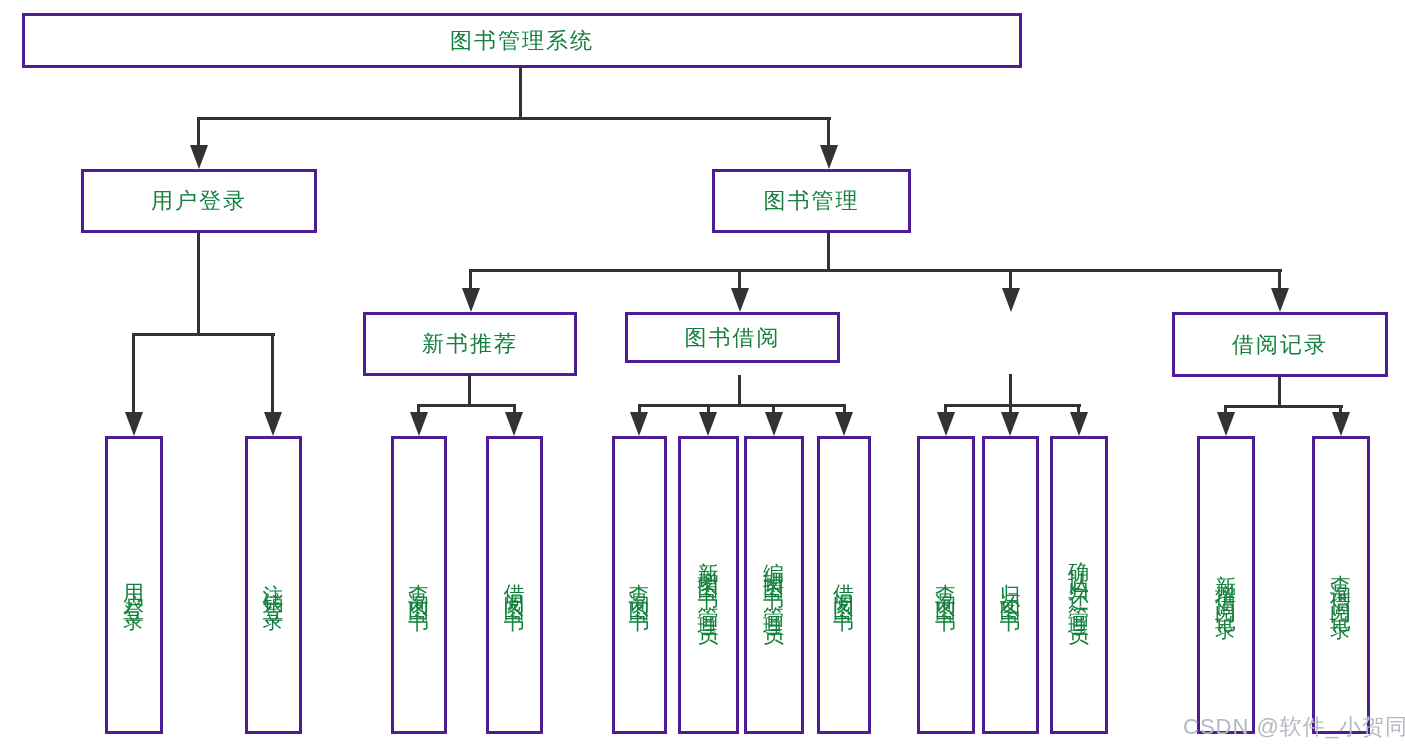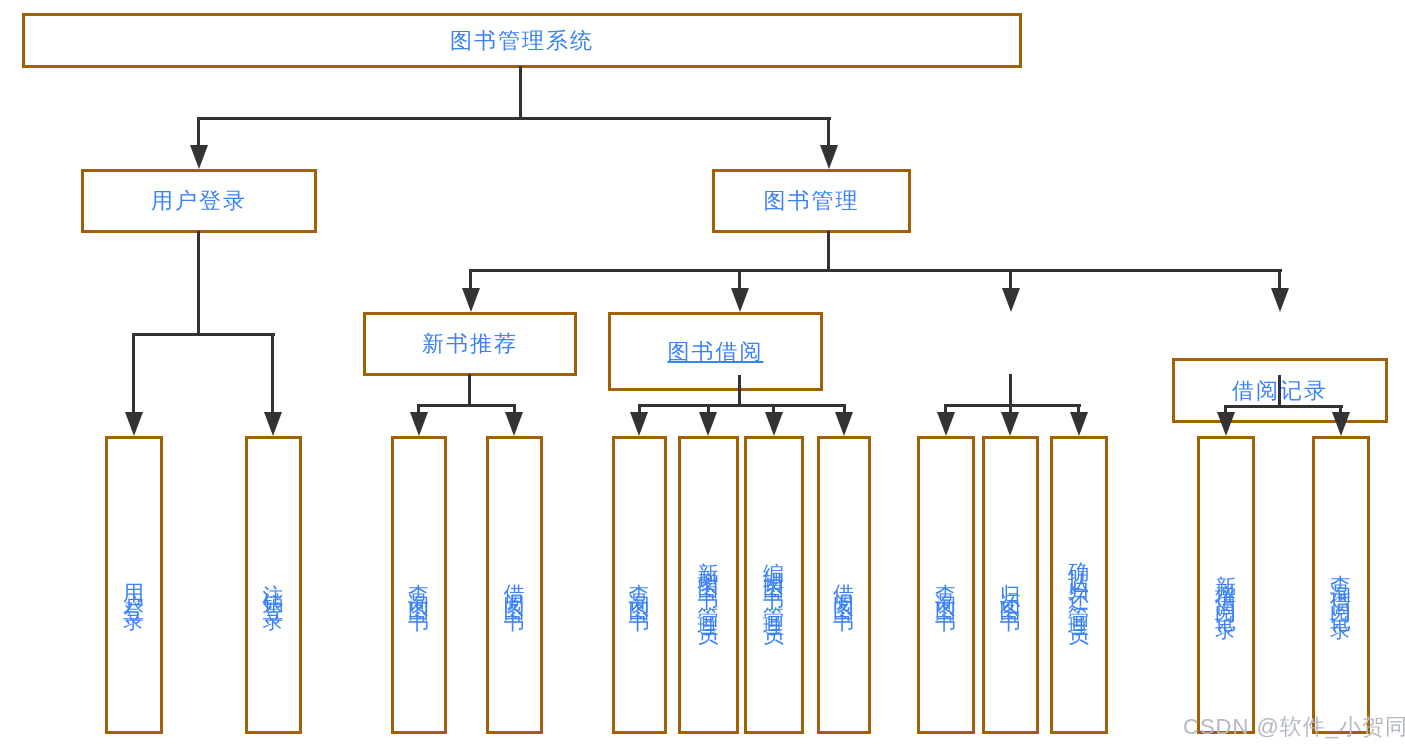--- a/index.html
+++ b/index.html
@@ -12,26 +12,26 @@
     position: relative;
     width: 1405px;
     height: 747px;
     background: #ffffff;
     overflow: hidden;
   }
   
   .box {
     position: absolute;
     box-sizing: border-box;
-    border: 3px solid #a16207;
+    border: 3px solid #4c1d95;
     background: #ffffff;
     display: flex;
     align-items: center;
     justify-content: center;
-    color: #3b82f6;
+    color: #15803d;
     font-size: 22px;
     letter-spacing: 2px;
     white-space: nowrap;
   }
   .leaf {
     top: 436px;
     height: 298px;
   }
   .vtext {
     writing-mode: vertical-rl;
@@ -52,23 +52,23 @@
     border-right: 9px solid transparent;
     border-top: 24px solid #333333;
   }
   
   #n-root   { left: 22px;  top: 13px;  width: 1000px; height: 55px; }
   
   #n-ulogin { left: 81px;  top: 169px; width: 236px;  height: 64px; }
   #n-bmgmt  { left: 712px; top: 169px; width: 199px;  height: 64px; }
   
   #n-nbook  { left: 363px;  top: 312px; width: 214px; height: 64px; }
-  #n-bborrow{ left: 608px;  top: 312px; width: 215px; height: 79px; text-decoration: underline; }
+  #n-bborrow{ left: 625px;  top: 312px; width: 215px; height: 51px; }
   #n-cborrow{ left: 903px;  top: 312px; width: 215px; height: 64px; }
-  #n-brec   { left: 1172px; top: 312px; width: 216px; height: 65px; margin-top: 46px; }
+  #n-brec   { left: 1172px; top: 312px; width: 216px; height: 65px; }
   
   #lf-1  { left: 105px;  width: 58px; }
   #lf-2  { left: 245px;  width: 57px; }
   #lf-3  { left: 391px;  width: 56px; }
   #lf-4  { left: 486px;  width: 57px; }
   #lf-5  { left: 612px;  width: 55px; }
   #lf-6  { left: 678px;  width: 61px; }
   #lf-7  { left: 744px;  width: 60px; }
   #lf-8  { left: 817px;  width: 54px; }
   #lf-9  { left: 917px;  width: 58px; }

